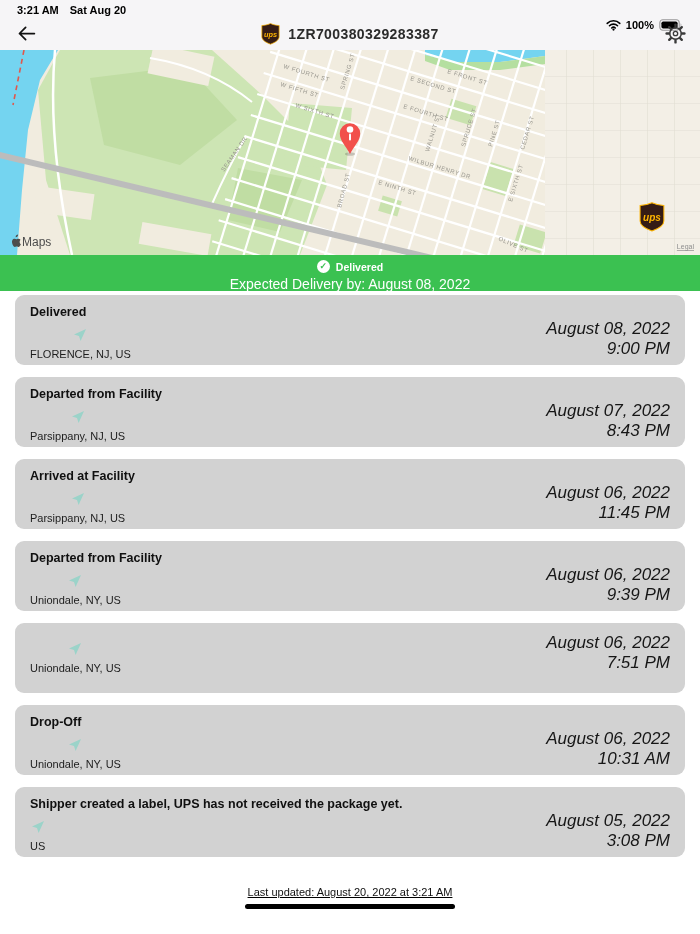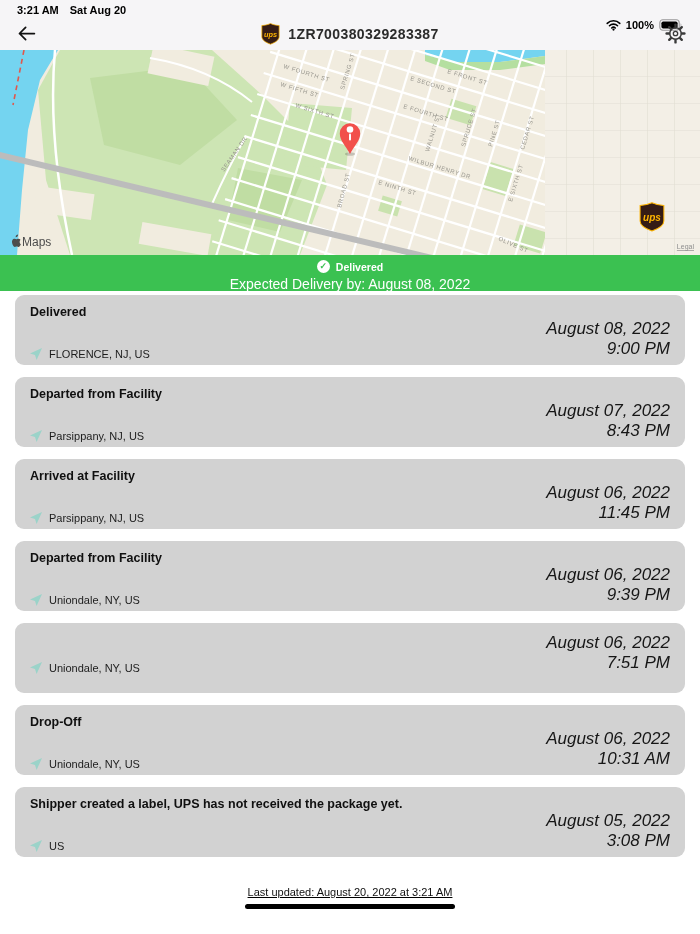--- a/index.html
+++ b/index.html
@@ -36,21 +36,21 @@
     display:inline-flex; align-items:center; justify-content:center; }
   .check-mark { color:#3bc151; font-size:9px; font-weight:700; line-height:1; }
   .banner-line2 { font-size:14px; margin-top:3px; font-weight:500; }
 
   
   .events { padding:4px 15px 0; }
   .card { height:70px; background:#d2d2d2; border-radius:9px; margin-bottom:12px;
     padding:10px 15px 8px; display:flex; flex-direction:column; justify-content:space-between; }
   .card-title { font-size:12.5px; font-weight:700; color:#101010; }
   .card-bottom { display:flex; justify-content:space-between; align-items:flex-end; }
-  .loc { display:flex; align-items:center; gap:7px; font-size:11px; color:#1d1d1d; }
+  .loc { display:flex; align-items:center; gap:7px; font-size:11px; color:#1d1d1d;flex-direction:column; }
   .dates { text-align:right; font-style:italic; font-size:17px; line-height:1.2;
     color:#161616; font-weight:500; }
 
   
   .footer { position:absolute; bottom:25px; left:0; right:0; text-align:center;text-decoration:underline; }
   .last-updated { font-size:11px; color:#111; font-weight:500; margin-bottom:6px; }
   .home-indicator { width:210px; height:5px; border-radius:3px; background:#000;
     margin:0 auto; cursor:grab; }
 </style>
 </head>

